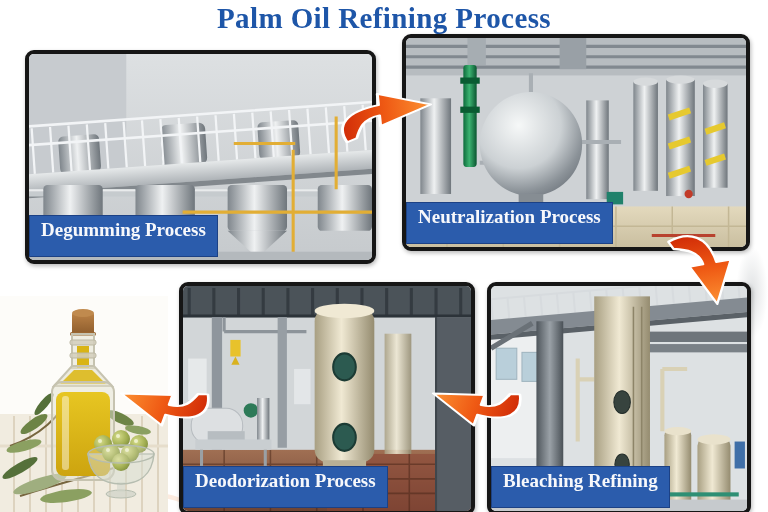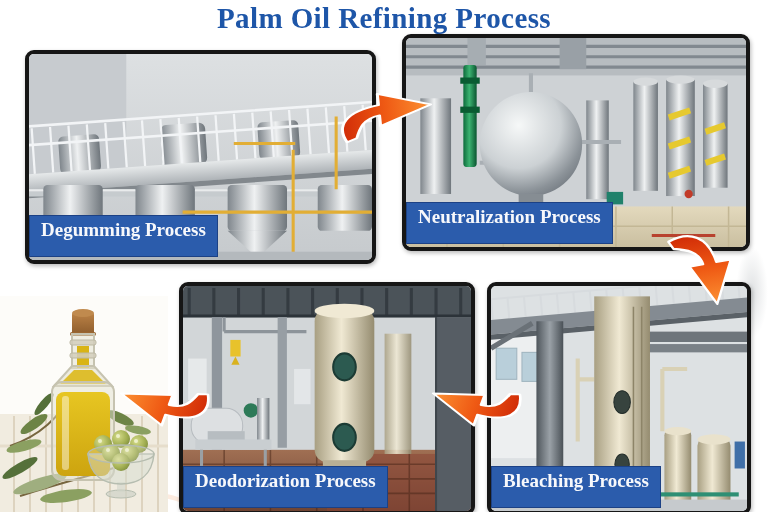--- a/index.html
+++ b/index.html
@@ -208,21 +208,21 @@
       <ellipse cx="127" cy="112" rx="8" ry="11" fill="#37433e" stroke="#242e2b"></ellipse>
       <ellipse cx="127" cy="172" rx="7" ry="10" fill="#37433e" stroke="#242e2b"></ellipse>
       <rect x="168" y="138" width="26" height="79" rx="6" fill="url(#creamV)"></rect>
       <rect x="200" y="146" width="32" height="71" rx="8" fill="url(#creamV)"></rect>
       <ellipse cx="181" cy="140" rx="13" ry="4" fill="#e9e2cc"></ellipse>
       <ellipse cx="216" cy="148" rx="16" ry="5" fill="#e9e2cc"></ellipse>
       <rect x="236" y="150" width="10" height="26" fill="#3f6fa8"></rect>
       <rect x="0" y="206" width="248" height="11" fill="#c6cacd"></rect>
       <rect x="160" y="199" width="80" height="4" fill="#2e8f74"></rect>
     </svg>
-    <div class="step-label">Bleaching Process</div>
+    <div class="step-label">Bleaching Refining</div>
   </div>
 
   <div class="photo p-deodor">
     <svg class="art" viewBox="0 0 280 217" preserveAspectRatio="none">
       <rect width="280" height="217" fill="#d2d6d8"></rect>
       <rect x="0" y="0" width="280" height="30" fill="#4b5359"></rect>
       <path stroke="#343b41" stroke-width="3" fill="none" d="M6 2v26m24 -26v26m24 -26v26m24 -26v26m24 -26v26m24 -26v26m24 -26v26m24 -26v26m24 -26v26m24 -26v26m24 -26v26m24 -26v26"></path>
       <path stroke="#2c3339" stroke-width="3" fill="none" d="M0 29H280"></path>
       <path stroke="#8d949a" stroke-width="3" fill="none" d="M40 30V44M40 44H120"></path>
       <rect x="5" y="70" width="18" height="40" fill="#e6e9ea"></rect>

